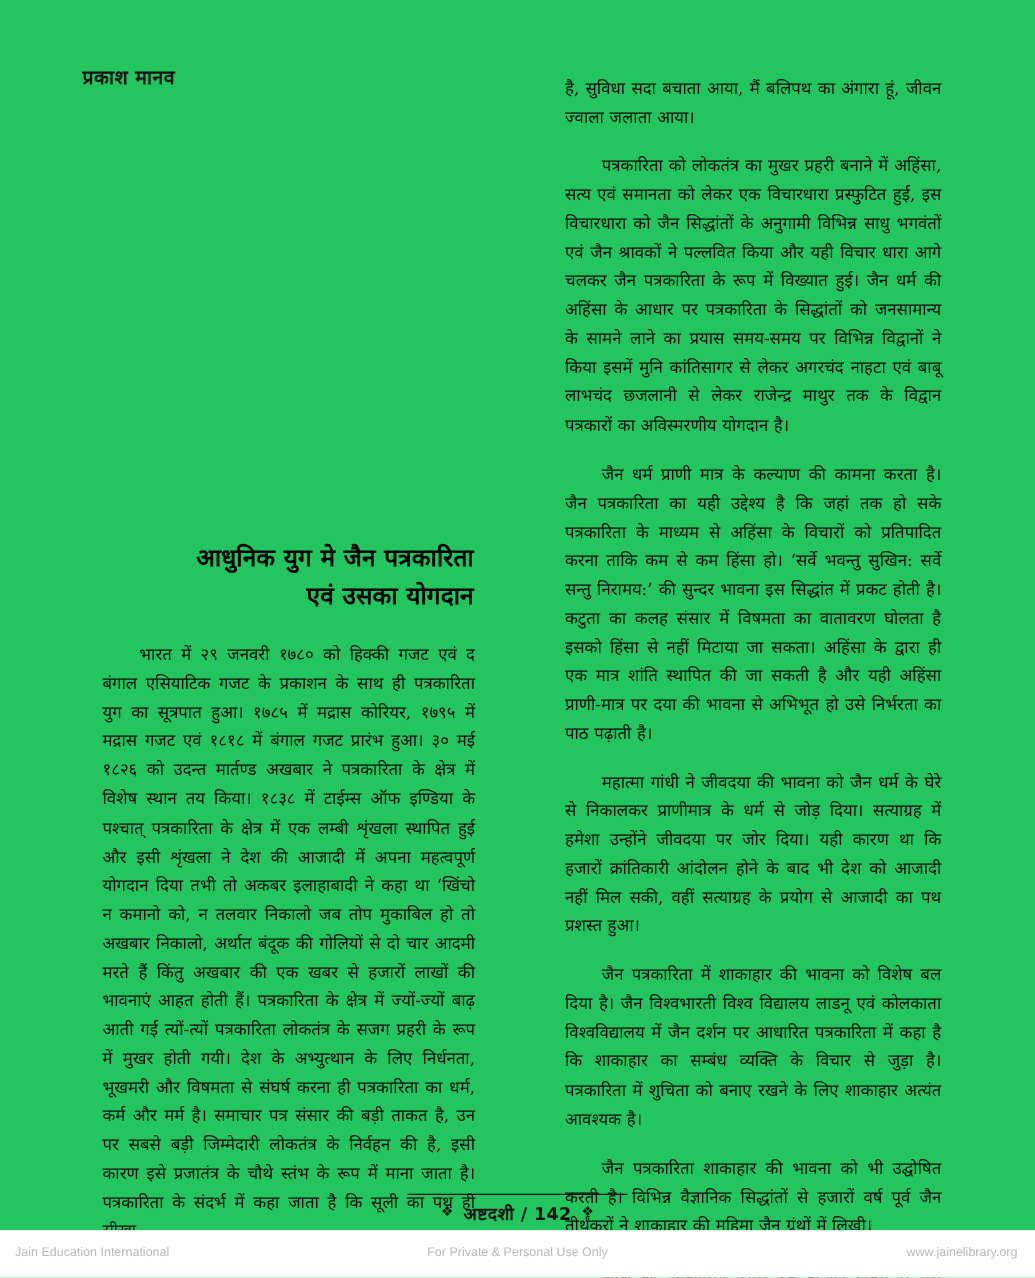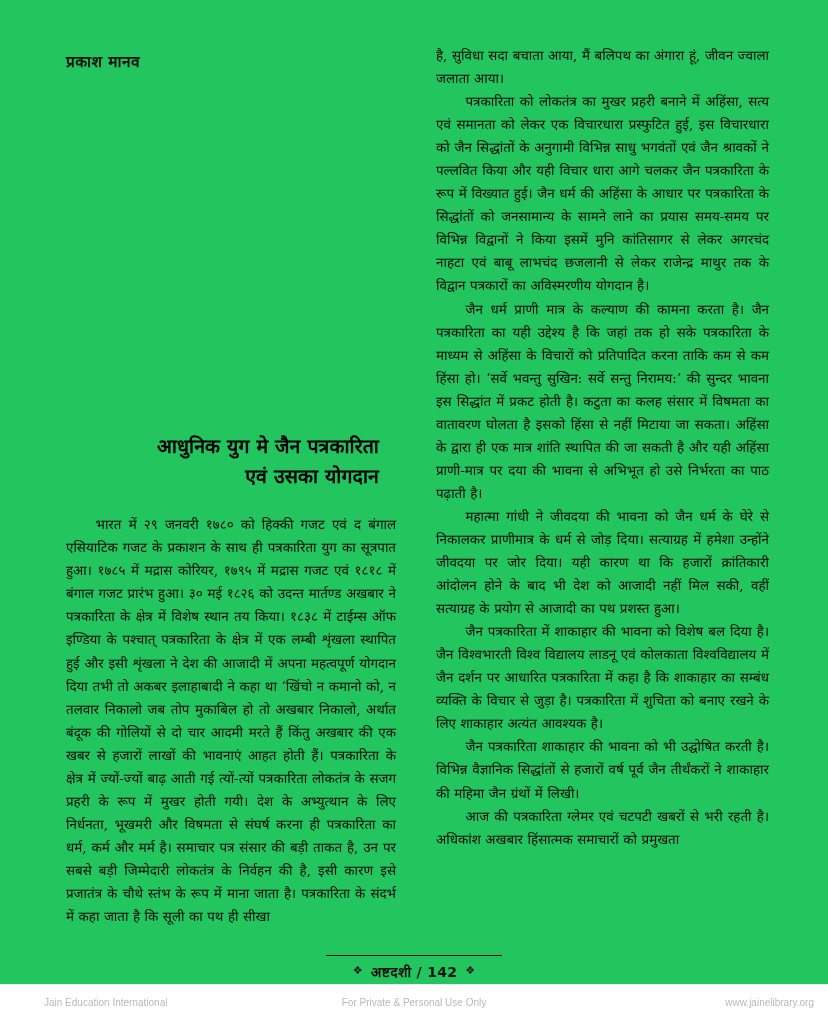--- a/index.html
+++ b/index.html
@@ -69,21 +69,21 @@
     font-size: 19.5px;
     font-weight: 700;
     line-height: 1.52;
     text-align: right;
     color: #000;
     margin: 0 17px 22px 0;
     letter-spacing: 0.1px;
   }
 
   p.body-text {
-    margin: 0;
+    margin: 16px;
     font-family: "DejaVu Serif", "Liberation Serif", serif;
     font-size: 13.4px;
     line-height: 1.72;
     text-align: justify;
     text-justify: inter-word;
     text-indent: 2.2em;
     color: #0a0a0a;
     word-spacing: 0.02em;
     hyphens: none;
   }
@@ -135,21 +135,21 @@
     background: #ffffff;
   }
   .scanbar .sb {
     position: absolute;
     top: 12px;
     font-family: "Liberation Sans", "DejaVu Sans", sans-serif;
     font-size: 10px;
     color: #b9b9b9;
     white-space: nowrap;
   }
-  .sb-left   { left: 12px; margin-left: 32px; }
+  .sb-left   { left: 12px; }
   .sb-center { left: 50%; transform: translateX(-50%); text-align: right; }
   .sb-right  { right: 14px; }
 </style>
 </head>
 <body>
 
 <div class="page">
 
   <div class="running-head">प्रकाश मानव</div>
 

